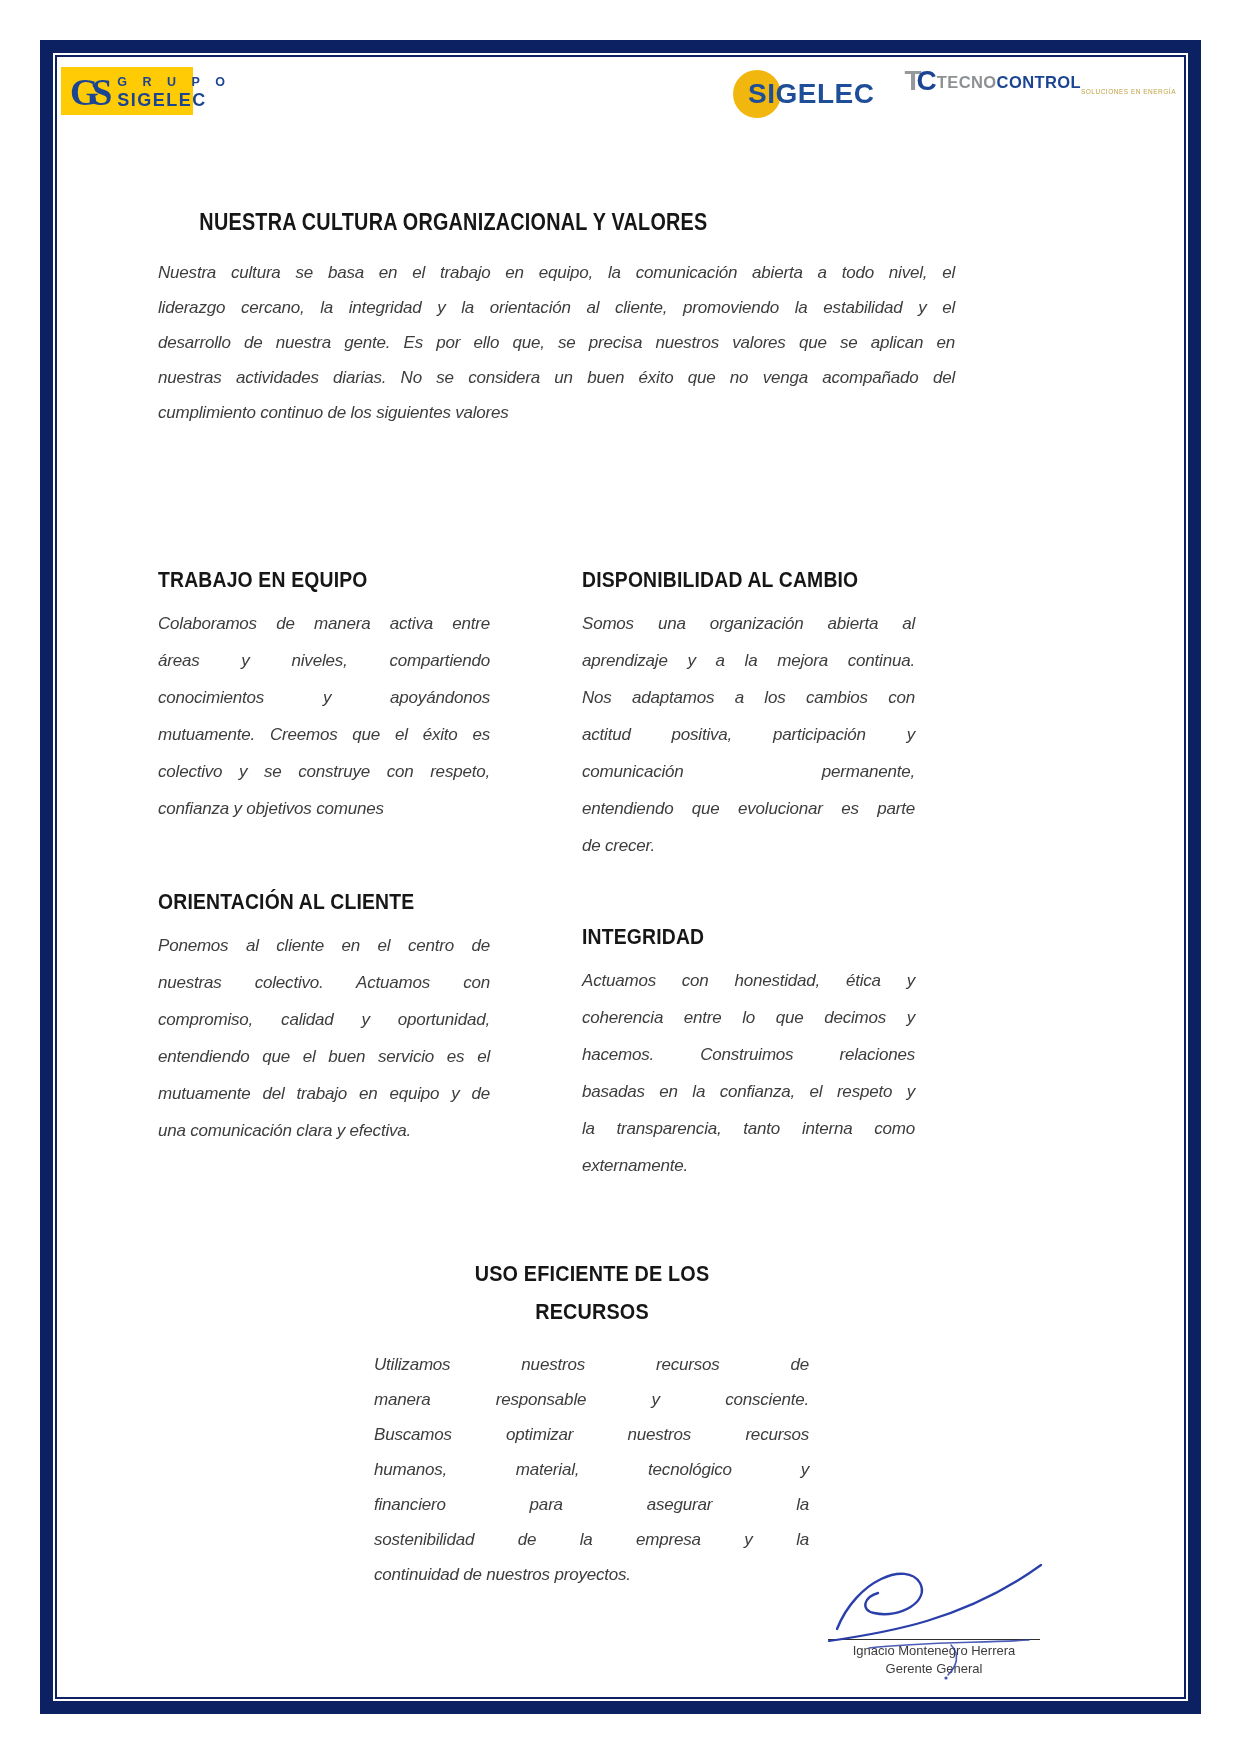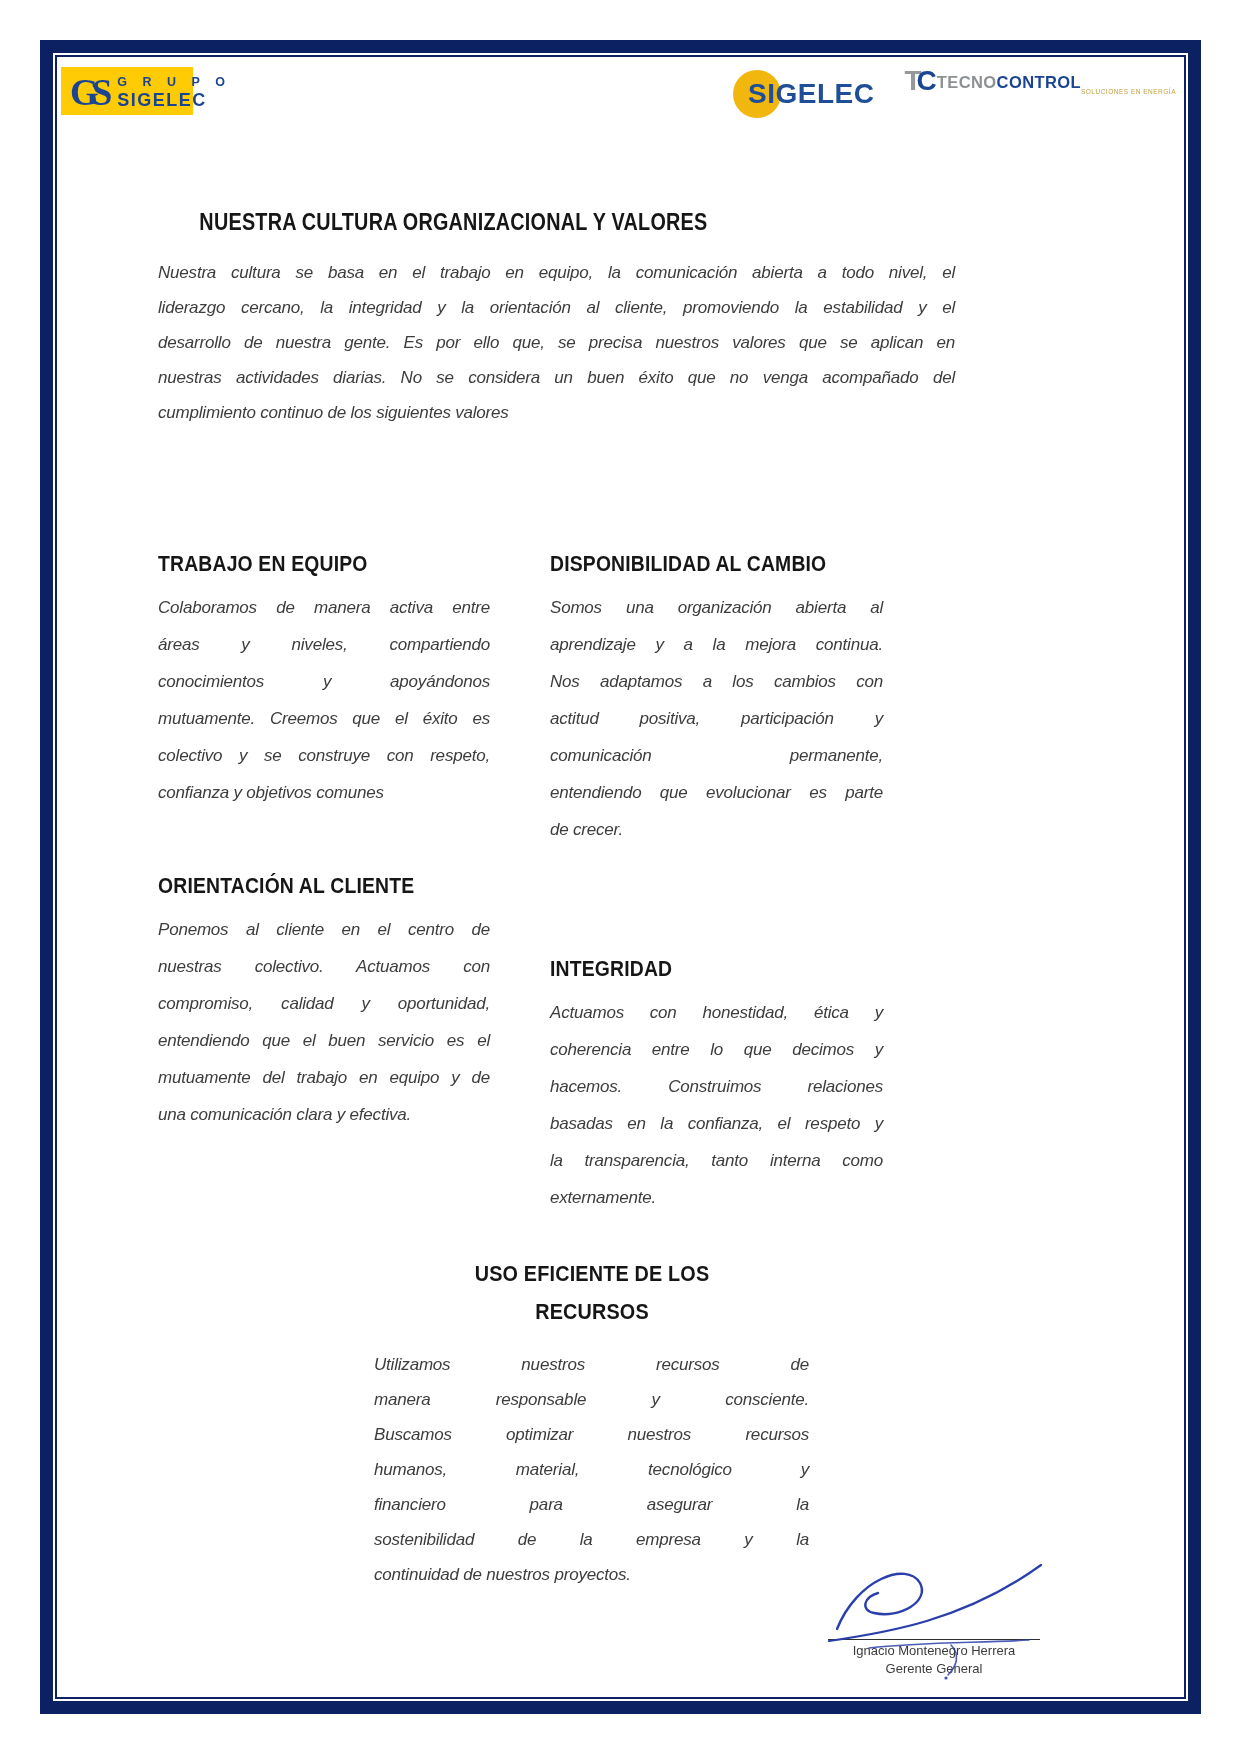--- a/index.html
+++ b/index.html
@@ -33,25 +33,25 @@
   
   .title{position:absolute;top:150px;left:99px;width:797px;text-align:left;}
   .title-inner{display:inline-block;font-weight:bold;font-size:23px;letter-spacing:0.3px;color:#161616;transform:scaleX(0.86);transform-origin:50% 50%;white-space:nowrap;}
   .intro{position:absolute;top:196px;left:99px;width:797px;font-style:italic;font-size:17px;letter-spacing:-0.2px;line-height:35px;color:#3d3d3d;}
 
   
   .jline{text-align:justify;text-align-last:justify;}
   .jlast{text-align-last:left;}
 
   
-  .cols{position:absolute;top:492px;left:99px;width:797px;display:grid;grid-template-columns:332px 333px;column-gap:60px;}
+  .cols{position:absolute;top:508px;left:99px;width:797px;display:grid;grid-template-columns:332px 333px;column-gap:92px;}
   .vh{font-weight:bold;font-size:22px;line-height:26px;color:#161616;transform:scaleX(0.88);transform-origin:0 50%;white-space:nowrap;letter-spacing:0.2px;}
   .vbody{margin-top:12px;font-style:italic;font-size:17px;letter-spacing:-0.2px;line-height:37px;color:#3d3d3d;}
   .sec2-left{margin-top:62px;}
-  .sec2-right{margin-top:108px;}
+  .sec2-right{margin-top:60px;}
 
   
   .uso{position:absolute;top:1196px;left:315px;width:435px;}
   .uso-heading{width:280px;margin:0 auto;text-align:center;font-weight:bold;font-size:22px;line-height:38px;color:#161616;letter-spacing:0.2px;}
   .uso-heading-inner{display:inline-block;transform:scaleX(0.9);transform-origin:50% 50%;}
   .uso-body{margin-top:16px;font-style:italic;font-size:17px;letter-spacing:-0.2px;line-height:35px;color:#3d3d3d;}
 
   
   .signature{position:absolute;left:756px;top:1496px;width:238px;text-align:center;}
   .sig-svg{position:absolute;left:-6px;top:-4px;width:250px;height:130px;pointer-events:none;}

